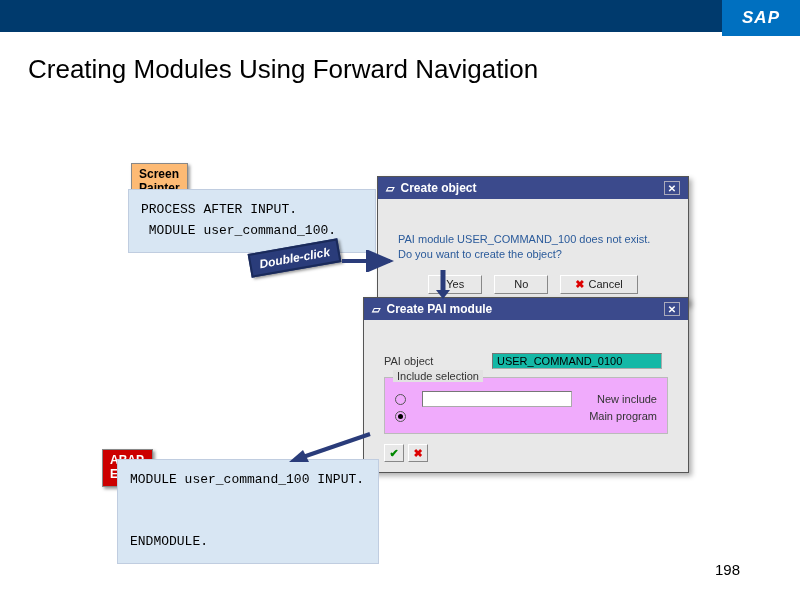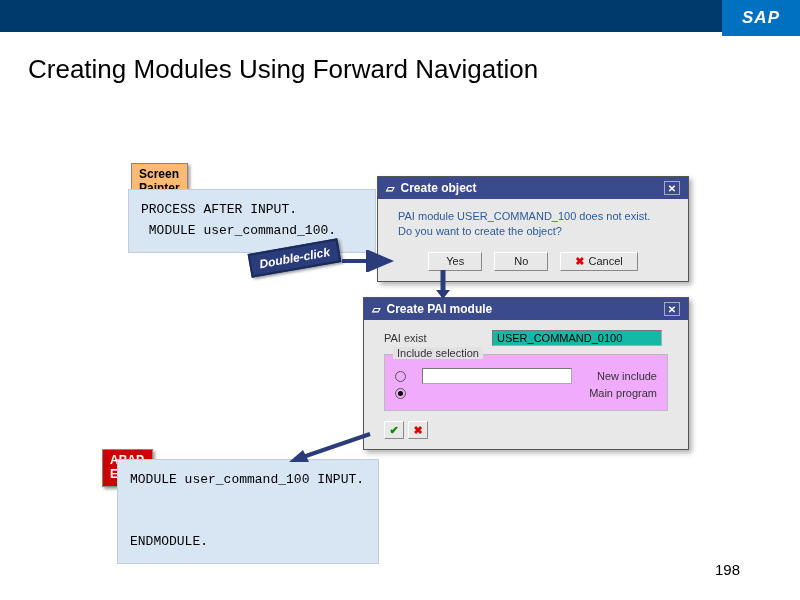--- a/index.html
+++ b/index.html
@@ -10,21 +10,21 @@
   .canvas { position: absolute; top: 0; left: 0; width: 800px; height: 600px; }
   .label-box { position: absolute; font-size: 12px; font-weight: bold; padding: 3px 7px 4px 7px; line-height: 1.2; box-shadow: 2px 2px 3px rgba(0,0,0,.4); }
   .label-yellow { background: #fdba74; border: 1px solid #888; color: #000; margin-left: 18px; }
   .label-red { background: #cc0000; border: 1px solid #888; color: #fff; }
   .code-box { position: absolute; background: #d8e6f3; border: 1px solid #c0cde0; font-family: "Courier New", monospace; font-size: 13px; padding: 10px 12px; line-height: 1.6; white-space: pre; }
   .dlg { position: absolute; border: 1px solid #555; background: #e8e8e8; box-shadow: 3px 3px 5px rgba(0,0,0,.3); }
   .dlg-title { background: #3b4a8c; color: #fff; font-size: 12px; font-weight: bold; padding: 4px 8px; display: flex; align-items: center; }
   .dlg-title .title-icon { margin-right: 6px; font-size: 11px; }
   .dlg-title .spacer { flex: 1; }
   .dlg-close { width: 16px; height: 14px; border: 1px solid #aab; display: flex; align-items: center; justify-content: center; font-size: 10px; color: #fff; }
-  .dlg-body { padding: 10px 20px; font-size: 11px; color: #222; }
+  .dlg-body { padding: 10px 20px; font-size: 11px; color: #222; margin-top: 23px; }
   .msg { color: #2a5a9a; line-height: 1.4; margin-bottom: 12px; }
   .btn-row { display: flex; gap: 12px; justify-content: center; }
   .btn { background: #e8e8e8; border: 1px solid #888; border-top-color: #fff; border-left-color: #fff; padding: 2px 14px; font-size: 11px; min-width: 54px; text-align: center; display: flex; align-items: center; justify-content: center; gap: 4px; }
   .btn .x { color: #d00; font-weight: bold; }
   .field-row { display: flex; align-items: center; gap: 8px; margin-bottom: 8px; }
   .field-label { font-size: 11px; color: #333; min-width: 100px; }
   .text-input { background: #14b8a6; border: 1px solid #aaa; border-top-color: #777; border-left-color: #777; font-size: 11px; padding: 1px 4px; font-family: Arial, sans-serif; }
   .groupbox { border: 1px solid #bbb; padding: 10px 10px 8px 10px; position: relative; margin-top: 8px; background: #f0abfc; }
   .groupbox-title { position: absolute; top: -8px; left: 8px; background: #e2e2e2; padding: 0 4px; font-size: 11px; color: #333; }
   .radio-row { display: flex; align-items: center; gap: 8px; margin: 3px 0; font-size: 11px; justify-content: space-between; }
@@ -84,21 +84,21 @@
 
   <div class="dlg" style="left:363px; top:297px; width:326px;">
     <div class="dlg-title">
       <span class="title-icon">▱</span>
       <span>Create PAI module</span>
       <span class="spacer"></span>
       <span class="dlg-close">✕</span>
     </div>
     <div class="dlg-body">
       <div class="field-row">
-        <div class="field-label">PAI exist</div>
+        <div class="field-label">PAI object</div>
         <input class="text-input" style="width: 170px;" value="USER_COMMAND_0100">
       </div>
       <div class="groupbox">
         <div class="groupbox-title">Include selection</div>
         <div class="radio-row">
           <span class="radio"></span>
           <input class="radio-input" value="" style="">
           <span class="radio-label2">New include</span>
         </div>
         <div class="radio-row">

